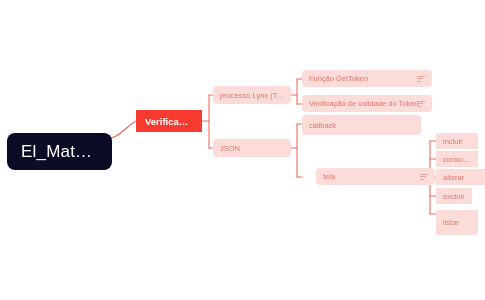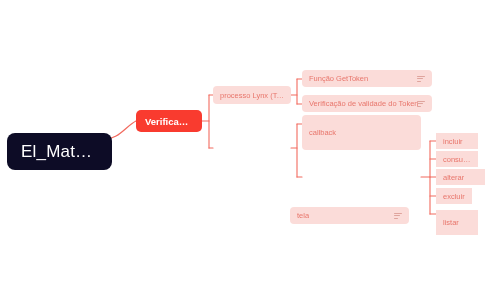--- a/index.html
+++ b/index.html
@@ -41,21 +41,21 @@
     border-radius: 8px;
     font-size: 17px;
     font-weight: 400;
     padding: 0 14px;
     letter-spacing: 0.2px;
   }
   
   .node.primary {
     background: #f93b2f;
     color: #ffffff;
-    border-radius: 5px;
+    border-radius: 0;
     font-size: 9.5px;
     font-weight: bold;
     padding: 0 9px;
     justify-content: center;
   }
   
   .node.soft {
     background: #fbdcd9;
     color: #e8766c;
     border-radius: 4px;
@@ -133,44 +133,47 @@
   </div>
 
   <div class="node primary" style="left:136px; top:110px; width:66px; height:22px;">
     <span class="node-label">Verificação</span>
   </div>
 
   <div class="node soft" style="left:213px; top:86px; width:78px; height:18px;">
     <span class="node-label">processo Lynx (Token)</span>
   </div>
 
+  <div class="node soft" style="left:213px; top:139px; width:78px; height:18px;">
+    <span class="node-label">JSON</span>
+  </div>
 
   <div class="node soft" style="left:302px; top:70px; width:130px; height:17px;">
     <span class="node-label">Função GetToken</span>
     <span class="note-icon">
       <i></i>
         <i></i>
         <i></i>
     </span>
   </div>
 
   <div class="node soft" style="left:302px; top:95px; width:130px; height:17px;">
     <span class="node-label">Verificação de validade do Token</span>
     <span class="note-icon">
       <i></i>
         <i></i>
         <i></i>
     </span>
   </div>
 
-  <div class="node soft" style="left:302px; top:115px; width:119px; height:35px;">
+  <div class="node soft" style="left:302px; top:115px; width:119px; height:20px;">
     <span class="node-label">callback</span>
   </div>
 
-  <div class="node soft" style="left:290px; top:168px; width:119px; height:17px;margin-top:39px;">
+  <div class="node soft" style="left:316px; top:168px; width:119px; height:17px;">
     <span class="node-label">tela</span>
     <span class="note-icon">
       <i></i>
         <i></i>
         <i></i>
     </span>
   </div>
 
   <div class="node soft leaf" style="left:436px; top:133px; width:42px; height:16px;">
     <span class="node-label">incluir</span>

